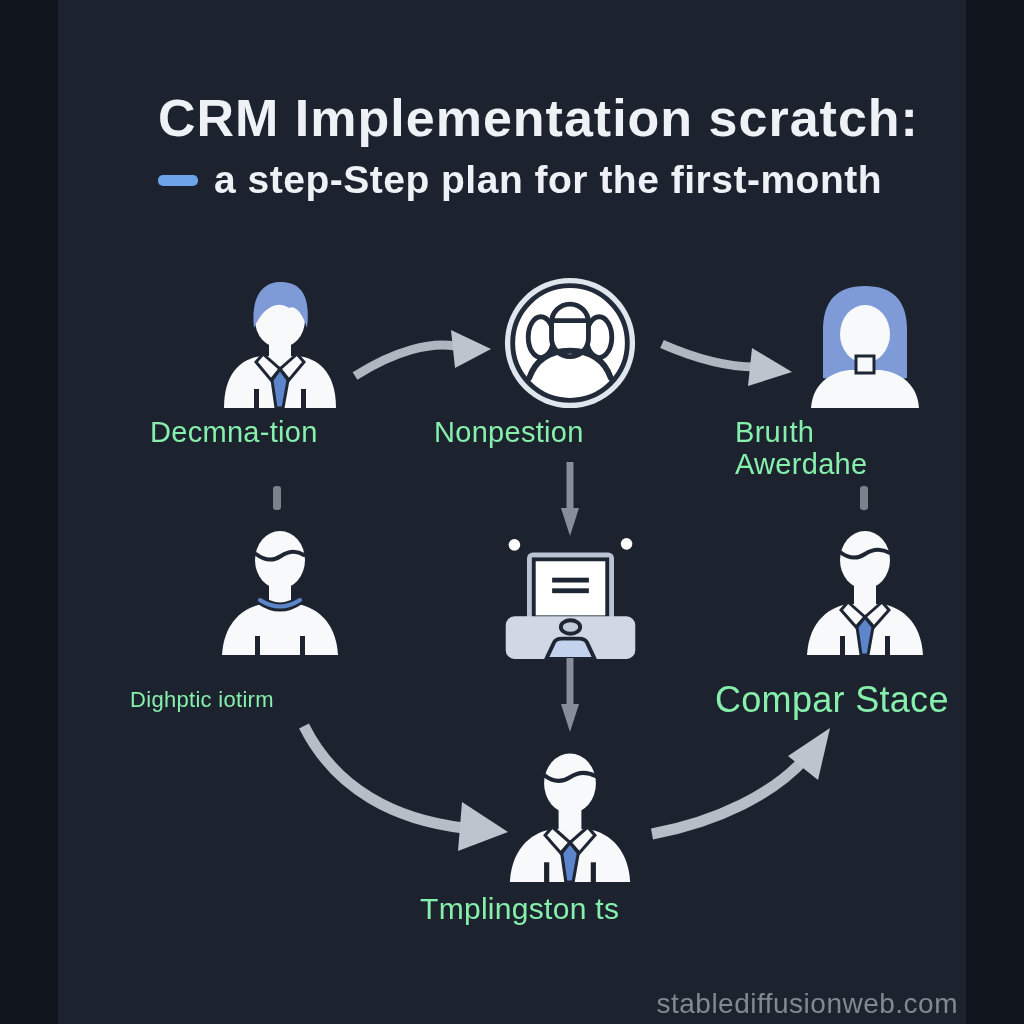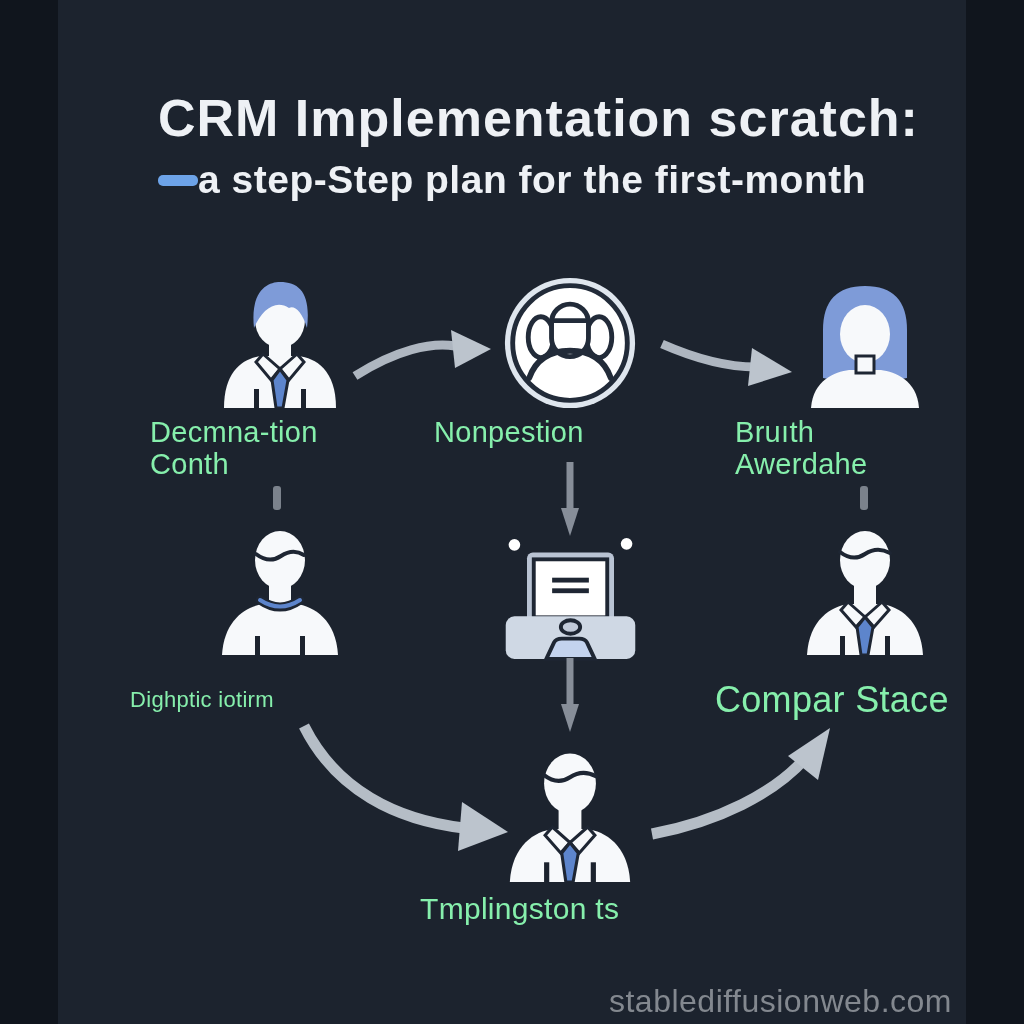--- a/index.html
+++ b/index.html
@@ -6,36 +6,36 @@
   .canvas{
     position:relative;width:908px;height:1024px;margin:0 auto;
     background:#1c232e;overflow:hidden;
     font-family:"Liberation Sans","DejaVu Sans",sans-serif;
   }
   .title-line1{
     position:absolute;left:100px;top:88px;width:880px;
     font-size:52px;font-weight:700;color:#eef1f5;letter-spacing:1px;white-space:nowrap;
   }
   .title-line2{
-    position:absolute;left:100px;top:158px;display:flex;align-items:center;gap:0;
+    position:absolute;left:100px;top:158px;display:flex;align-items:center;gap:16px;
   }
   .title-dash{width:40px;height:11px;border-radius:5px;background:#6da3e8;flex:0 0 auto;}
   .title-line2-text{
     font-size:39px;font-weight:700;color:#eef1f5;letter-spacing:0.5px;white-space:nowrap;
   }
   .icon{position:absolute;}
   .node-label{
     position:absolute;color:#86efac;font-weight:400;
     font-size:29px;line-height:32px;letter-spacing:0.3px;
   }
   .connector-dash{
     position:absolute;width:8px;height:24px;border-radius:3px;background:#7b828c;
   }
   .watermark{
-    position:absolute;right:14px;bottom:4px;font-size:32px;font-weight:400;
+    position:absolute;right:8px;bottom:4px;font-size:28px;font-weight:400;
     color:#83888f;letter-spacing:0.5px;
   }
 </style>
 </head>
 <body>
 
 <div class="canvas">
 
   <div class="title-line1">CRM Implementation scratch:</div>
   <div class="title-line2">
@@ -67,21 +67,20 @@
 
   <svg class="icon" style="left:737px;top:278px;" width="140" height="130" viewBox="0 0 140 130">
     <path d="M28,100 L28,52 Q28,8 70,8 Q112,8 112,52 L112,100 Q104,102 96,100 L44,100 Q36,102 28,100 Z" fill="#7e9bd8"></path>
     <ellipse cx="70" cy="56" rx="25" ry="29" fill="#f7f9fb"></ellipse>
     <path d="M16,130 C18,102 40,94 54,92 L86,92 C100,94 122,102 124,130 Z" fill="#f7f9fb"></path>
     <rect x="61" y="78" width="18" height="17" fill="#f7f9fb" stroke="#1e2633" stroke-width="3"></rect>
   </svg>
 
   <div class="node-label" style="left:92px;top:416px;width:260px;">
     <div>Decmna-tion</div>
-    <div>Conth</div>
   </div>
   <div class="node-label" style="left:376px;top:416px;width:240px;">Nonpestion</div>
   <div class="node-label" style="left:677px;top:416px;width:260px;">
     <div>Bruıth</div>
     <div>Awerdahe</div>
   </div>
 
   <svg class="icon" style="left:293px;top:328px;" width="145" height="55" viewBox="0 0 145 55">
     <path d="M4,48 C45,22 80,14 104,18" fill="none" stroke="#aeb6c0" stroke-width="9"></path>
     <polygon points="100,2 140,21 104,40" fill="#bcc4cd"></polygon>

